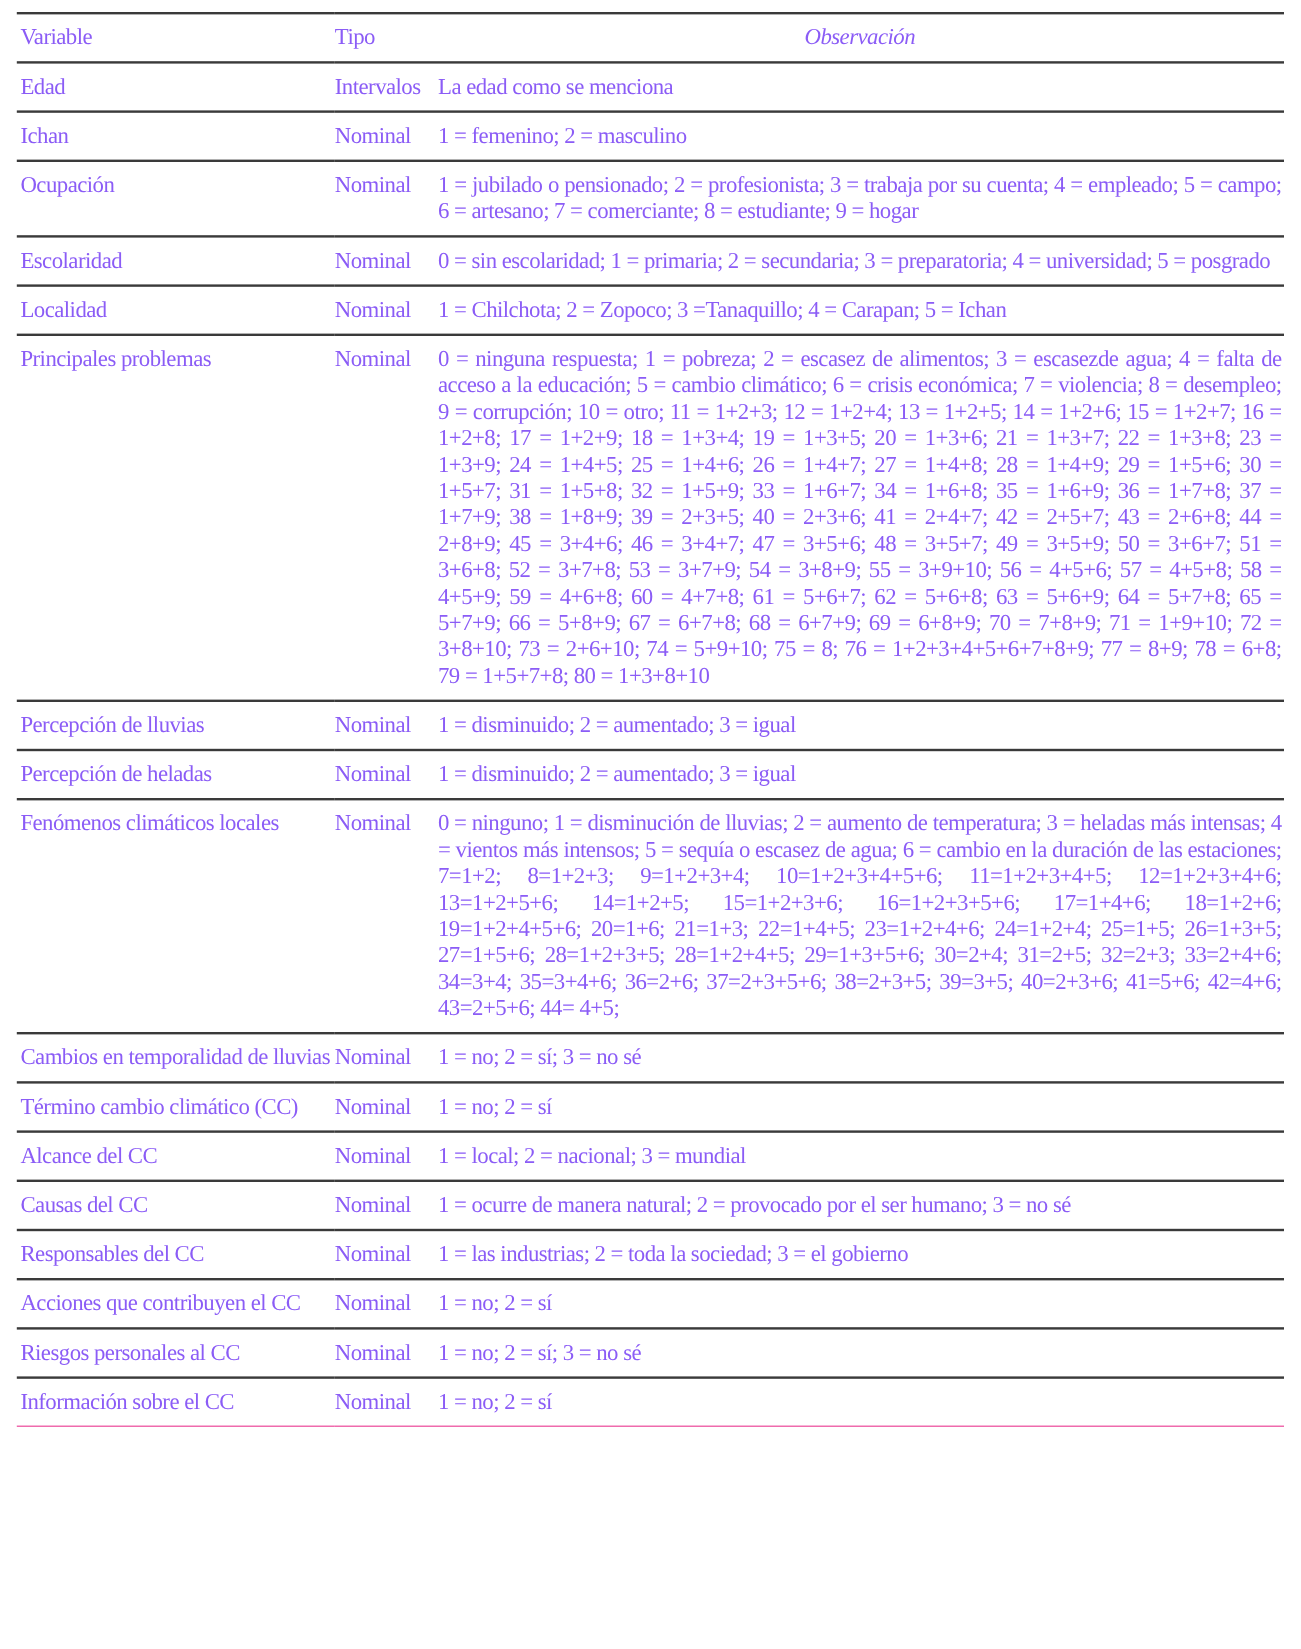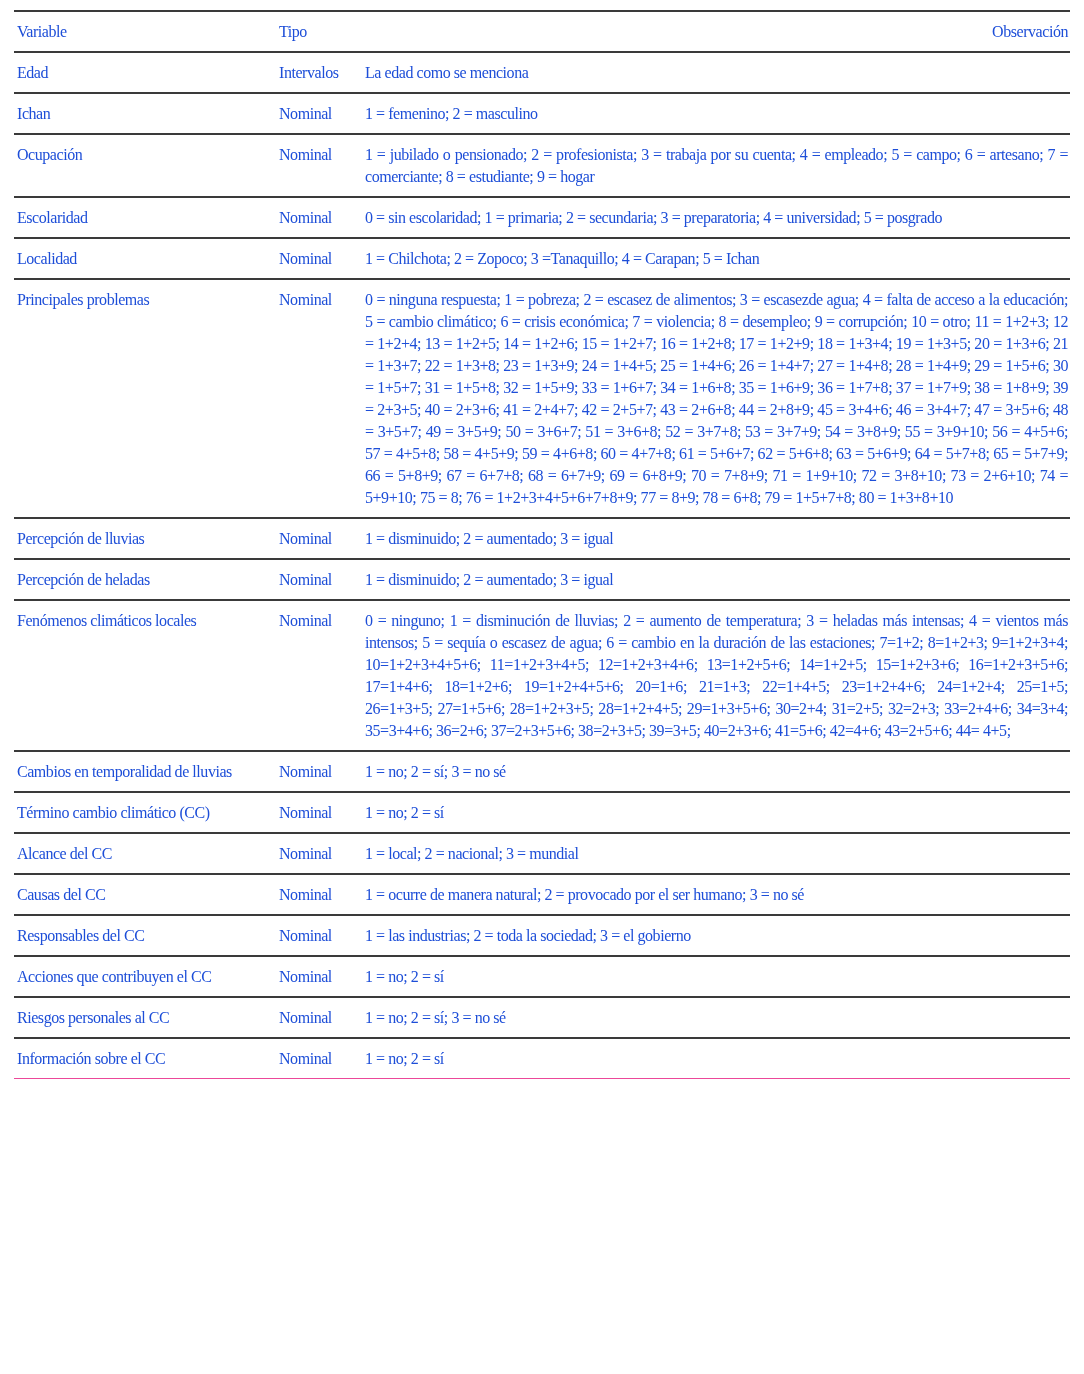--- a/index.html
+++ b/index.html
@@ -1,25 +1,25 @@
 <!DOCTYPE html>
 <html><head>
 <meta charset="utf-8">
 <style>
   html, body { margin: 0; padding: 0; background: #ffffff; }
   body { width: 1084px; height: 1374px; overflow: hidden; position: relative; }
   .table-wrap { position: absolute; left: 14px; top: 10px; width: 1056px; }
-  table { border-collapse: collapse; width: 100%; font-family: "Liberation Serif", "DejaVu Serif", serif; font-size: 16px; color: #1d4ed8; letter-spacing: -0.45px; }
+  table { border-collapse: collapse; width: 100%; font-family: "Liberation Serif", "DejaVu Serif", serif; font-size: 19px; color: #8b5cf6; letter-spacing: -0.45px; }
   th, td { text-align: left; vertical-align: top; padding: 9px 0 8px 0; line-height: 22px; font-weight: normal; }
   tr { border-top: 2px solid #3a3a3a; }
   tr.last { border-bottom: 1px solid #ec4899; }
   .c-var { width: 262px; padding-left: 3px; }
   .c-tipo { width: 86px; }
   .c-obs { padding-right: 2px; text-align: justify; }
-  th.c-obs { text-align: right; }
+  th.c-obs { text-align: center; font-style: italic; }
 </style>
 </head>
 <body>
 
 <div class="table-wrap">
   <table>
     <thead>
       <tr>
         <th class="c-var">Variable</th>
         <th class="c-tipo">Tipo</th>

